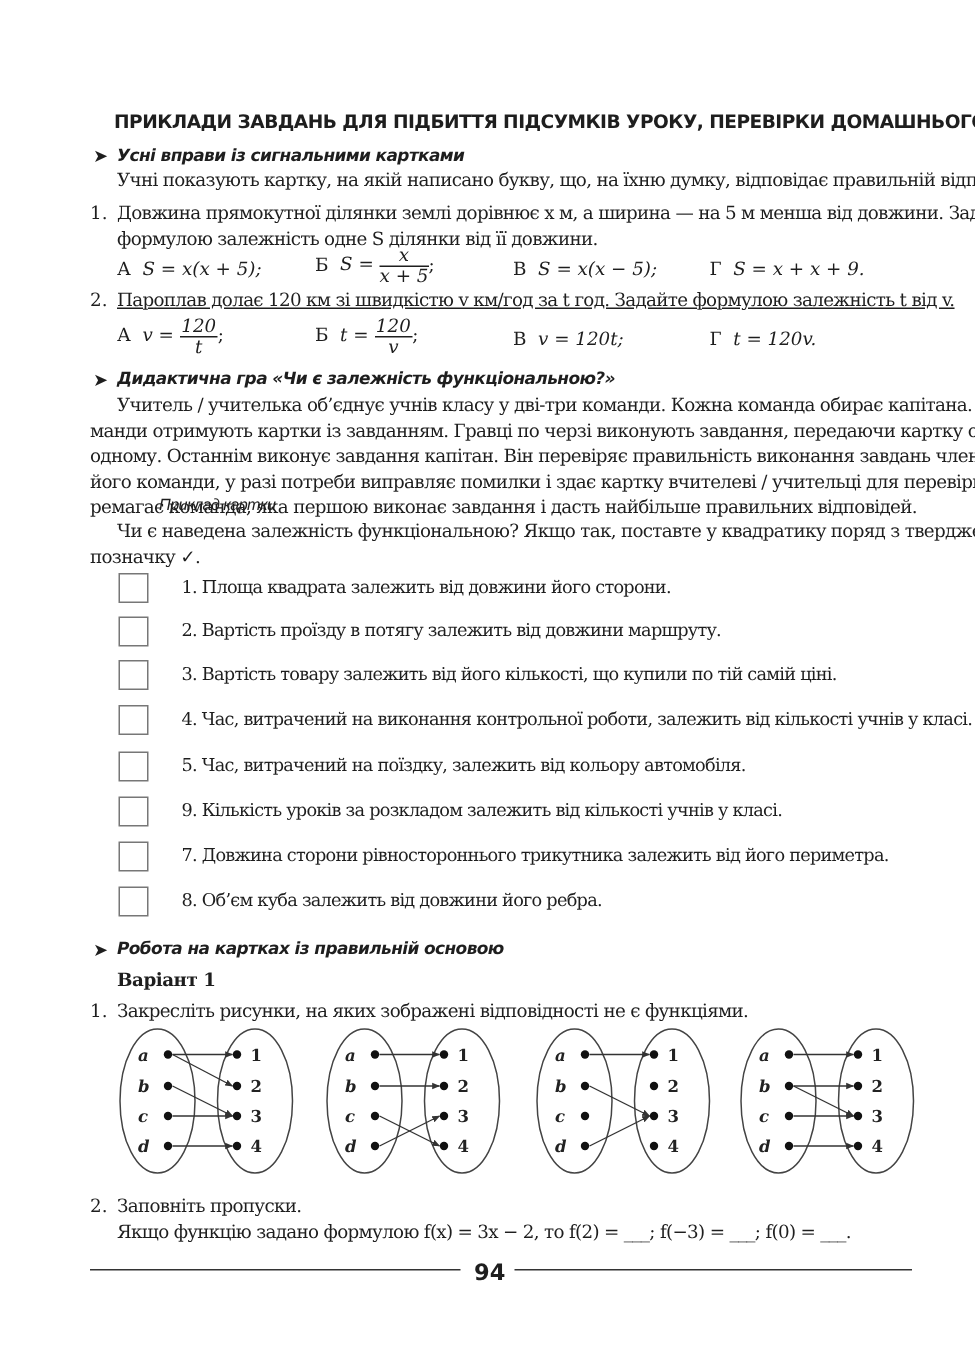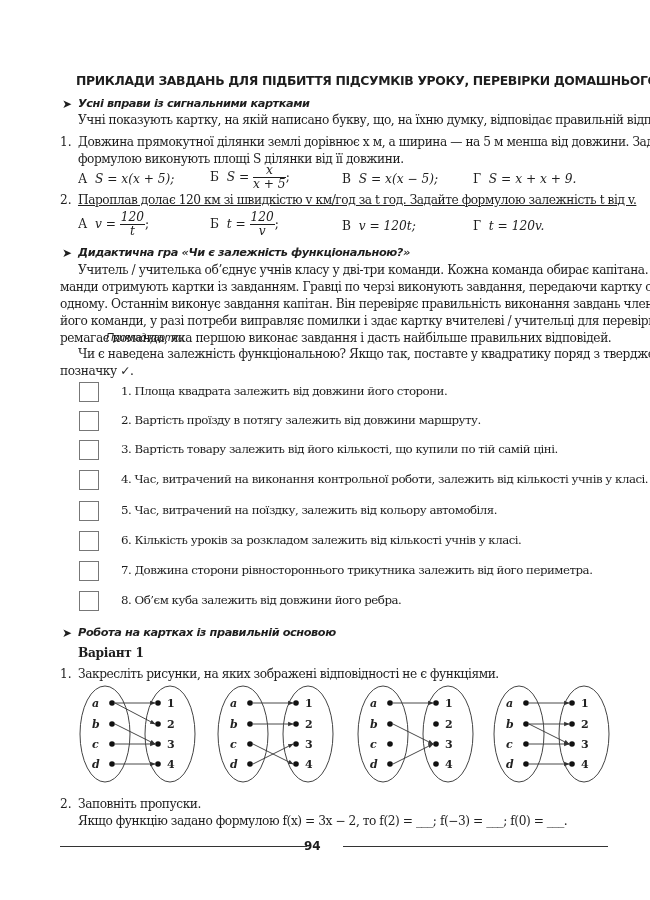--- a/index.html
+++ b/index.html
@@ -12,36 +12,36 @@
   .line { white-space:nowrap; letter-spacing:-0.45px; }
   .num { position:absolute; left:60px; }
   .opt { white-space:nowrap; }
   .math { font-style:italic;margin-top:12px; }
   .frac { display:inline-block; vertical-align:middle; text-align:center; font-style:italic; line-height:1.05; }
   .frac .n { display:block; border-bottom:1px solid #1e1e1e; padding:0 1px; }
   .frac .d { display:block; }
   .cbox { position:absolute; left:79px; width:18px; height:18px; border:1px solid #777; background:#fff; }
   .citem { position:absolute; left:121px; white-space:nowrap; letter-spacing:-0.5px; font-size:11.8px; }
   .footer-line { position:absolute; top:846px; height:1px; background:#333; }
-  .pagenum { left:304px; top:839px; font-family:"DejaVu Sans", sans-serif; font-weight:bold; font-size:12px; }
+  .pagenum { left:316px; top:839px; font-family:"DejaVu Sans", sans-serif; font-weight:bold; font-size:15px; }
 </style>
 </head>
 <body>
 
 <div class="abs title">ПРИКЛАДИ ЗАВДАНЬ ДЛЯ ПІДБИТТЯ ПІДСУМКІВ УРОКУ, ПЕРЕВІРКИ ДОМАШНЬОГО ЗАВДАННЯ</div>
 
 <div class="abs sec" style="left:78px; top:97px;">
   <span class="arrow">➤</span>
   <span>Усні вправи із сигнальними картками</span>
 </div>
 <div class="abs line" style="left:78px; top:113px;">Учні показують картку, на якій написано букву, що, на їхню думку, відповідає правильній відповіді.</div>
 
 <div class="abs num" style="top:135px;">1.</div>
 <div class="abs line" style="left:78px; top:135px;">Довжина прямокутної ділянки землі дорівнює x м, а ширина — на 5 м менша від довжини. Задайте</div>
-<div class="abs line" style="left:78px; top:152px;">формулою виконують площі S ділянки від її довжини.</div>
+<div class="abs line" style="left:78px; top:152px;">формулою залежність одне S ділянки від її довжини.</div>
 
 <div class="abs opt" style="left:78px; top:172px;">
   <span>А</span>&nbsp;
   <span class="math">S = x(x + 5);</span>
 </div>
 <div class="abs opt" style="left:210px; top:164px;">
   <span>Б</span>&nbsp;
   <span class="math">S =</span>
   <span class="frac"><span class="n">x</span><span class="d">x + 5</span></span><span>;</span>
 </div>
@@ -96,21 +96,21 @@
   <div class="citem" style="top:384px;">1. Площа квадрата залежить від довжини його сторони.</div>
   <div class="cbox" style="top:411px;"></div>
   <div class="citem" style="top:413px;">2. Вартість проїзду в потягу залежить від довжини маршруту.</div>
   <div class="cbox" style="top:440px;"></div>
   <div class="citem" style="top:442px;">3. Вартість товару залежить від його кількості, що купили по тій самій ціні.</div>
   <div class="cbox" style="top:470px;"></div>
   <div class="citem" style="top:472px;">4. Час, витрачений на виконання контрольної роботи, залежить від кількості учнів у класі.</div>
   <div class="cbox" style="top:501px;"></div>
   <div class="citem" style="top:503px;text-align:right;">5. Час, витрачений на поїздку, залежить від кольору автомобіля.</div>
   <div class="cbox" style="top:531px;"></div>
-  <div class="citem" style="top:533px;">6. Кількість уроків за розкладом залежить від кількості учнів у класі.</div>
+  <div class="citem" style="top:533px;">9. Кількість уроків за розкладом залежить від кількості учнів у класі.</div>
   <div class="cbox" style="top:561px;"></div>
   <div class="citem" style="top:563px;">7. Довжина сторони рівностороннього трикутника залежить від його периметра.</div>
   <div class="cbox" style="top:591px;"></div>
   <div class="citem" style="top:593px;">8. Об’єм куба залежить від довжини його ребра.</div>
 </div>
 
 <div class="abs sec" style="left:78px; top:626px;">
   <span class="arrow">➤</span>
   <span>Робота на картках із правильній основою</span>
 </div>

